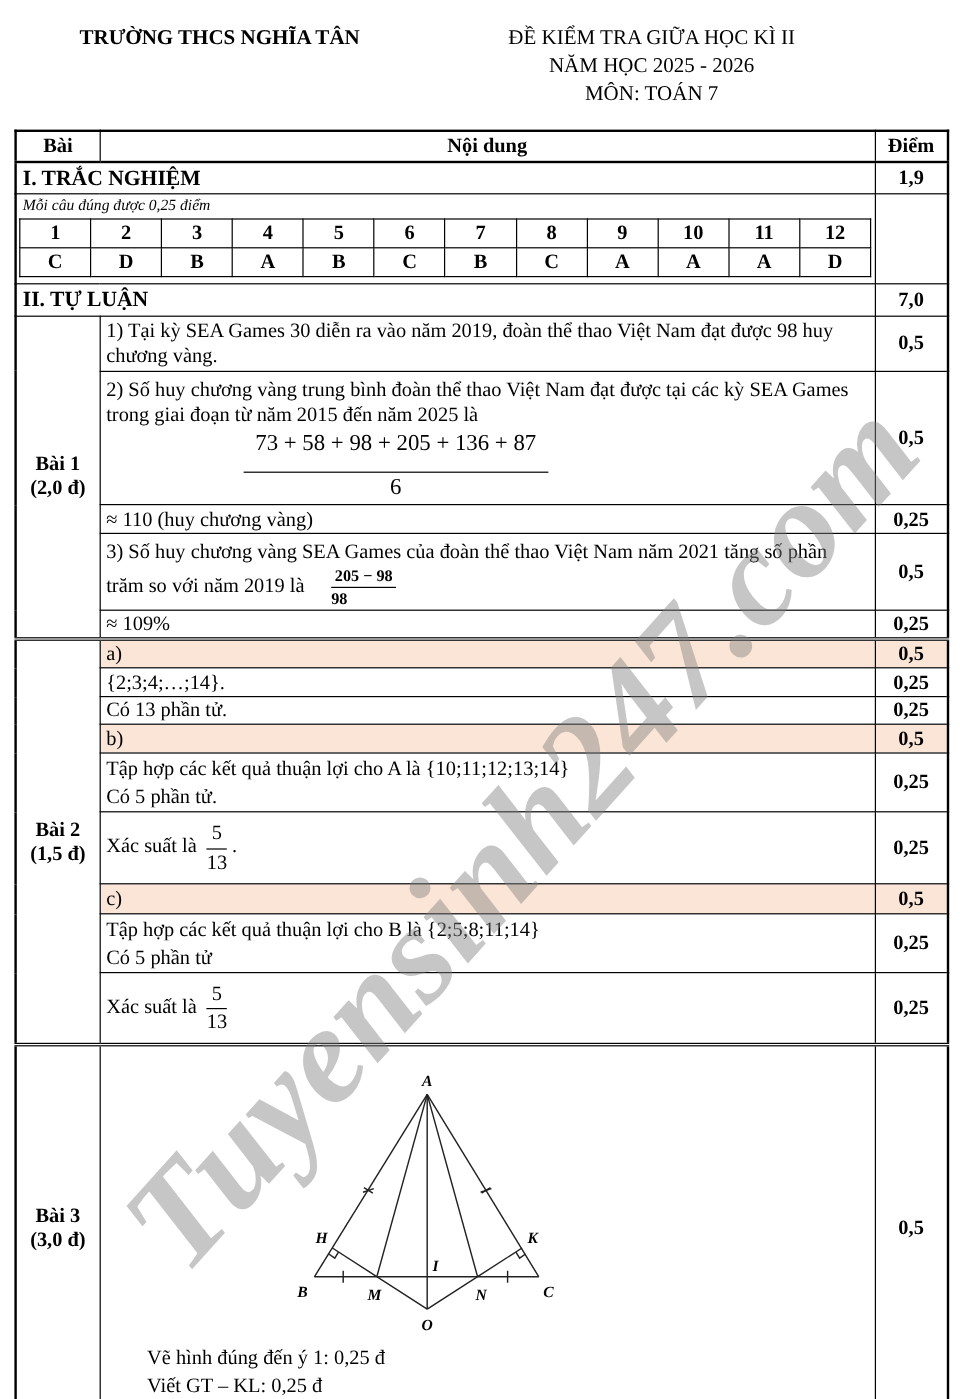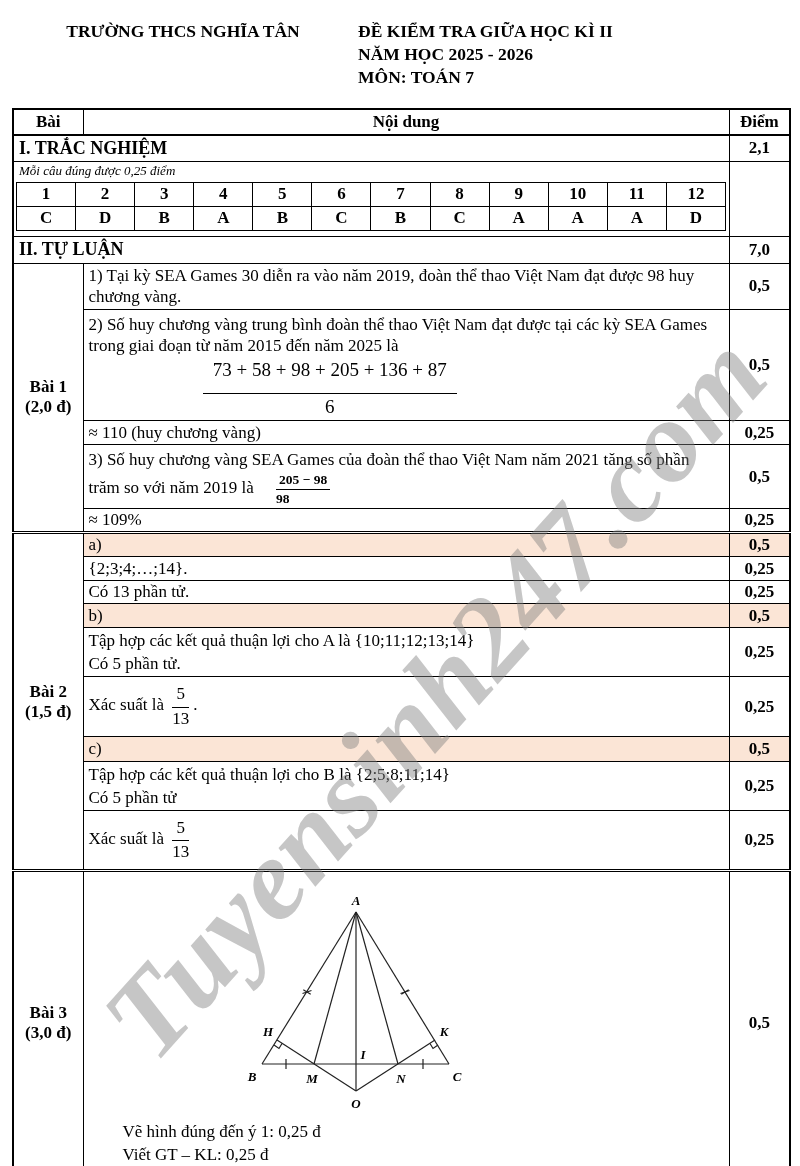--- a/index.html
+++ b/index.html
@@ -4,22 +4,22 @@
 <style>
   html,body{margin:0;padding:0;}
   body{
     width:800px;height:1166px;position:relative;background:#ffffff;
     font-family:"Liberation Serif","DejaVu Serif",serif;color:#000;overflow:hidden;
   }
   
   .page-header{position:absolute;top:16px;left:0;width:800px;}
   .hdr-left{position:absolute;left:38px;top:4px;width:290px;text-align:center;
     font-weight:bold;font-size:17.5px;line-height:23px;}
-  .hdr-right{position:absolute;left:358px;top:4px;width:370px;text-align:left;
-    font-weight:bold;font-size:17.5px;line-height:23px;}
+  .hdr-right{position:absolute;left:358px;top:4px;width:370px;text-align:center;
+    font-weight:normal;font-size:17.5px;line-height:23px;}
   
   table.main{
     position:absolute;left:12px;top:108px;border-collapse:collapse;table-layout:fixed;
     width:777px;border:2px solid #000;font-size:17px;
   }
   table.main td{border:1px solid #000;padding:1px 5px;vertical-align:middle;overflow:hidden;}
   td.c-bai{text-align:center;font-weight:bold;vertical-align:middle;}
   td.c-score{text-align:center;font-weight:bold;}
   tr.head-row td{text-align:center;font-weight:bold;border-bottom:2px solid #000;}
   .sec-title{font-weight:bold;font-size:18px;margin-top:32px;}
@@ -82,21 +82,21 @@
 
   <tbody>
       <tr class="head-row" style="height:26px">
     <td>Bài</td>
     <td>Nội dung</td>
     <td>Điểm</td>
   </tr>
 
   <tr style="height:26px">
     <td colspan="2" class="sec-title">I. TRẮC NGHIỆM</td>
-    <td class="c-score">2,1</td>
+    <td class="c-score">1,9</td>
   </tr>
 
   <tr style="height:75px">
     <td colspan="2" style="vertical-align:top;padding:0 2px;">
       <div class="note-italic">Mỗi câu đúng được 0,25 điểm</div>
       <table class="answers">
         <tbody>
               <tr>
           <td>1</td>
           <td>2</td>

